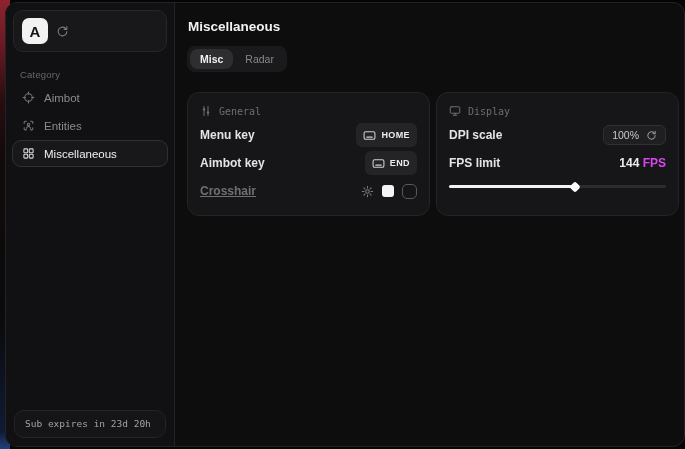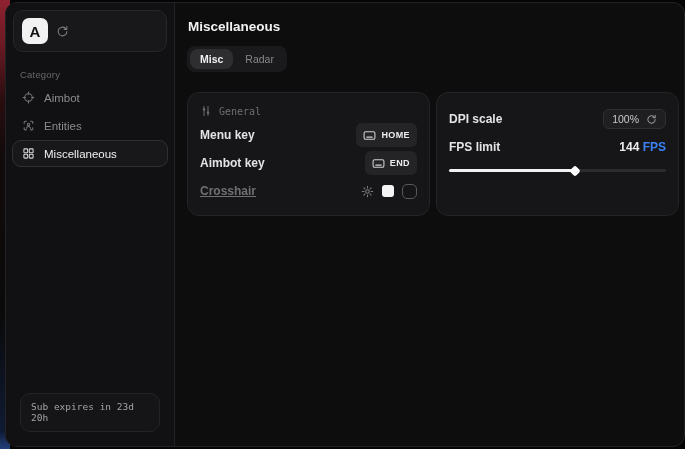--- a/index.html
+++ b/index.html
@@ -27,21 +27,21 @@
 
   .nav { display:flex; flex-direction:column; padding:0 6px; }
   .nav-item { display:flex; align-items:center; gap:9px; height:27px; padding:0 9px;
     color:#8b8b8f; font-size:11.5px; border:1px solid transparent; border-radius:9px;
     margin-bottom:1px; cursor:pointer; }
   .nav-item .ni-ico { display:flex; color:#77777b; }
   .nav-item.active { color:#f0f0f0; background:#18181a; border-color:#303034; }
   .nav-item.active .ni-ico { color:#d8d8da; }
 
   .side-spacer { flex:1; }
-  .sub-box { margin:14px; padding:7px 10px 8px; background:#151517; border:1px solid #242427;
+  .sub-box { margin:8px; padding:7px 10px 8px; background:#151517; border:1px solid #242427;
     border-radius:10px; }
   .sub-line1 { font-family:"DejaVu Sans Mono", monospace; font-size:9.5px; color:#a3a3a7; }
   .sub-line2 { font-size:9px; color:#737377; margin-top:3px; letter-spacing:.2px; }
 
   
   .main { flex:1; padding:16px 10px 0 12px; position:relative; }
   .page-title { color:#f2f2f2; font-size:13.5px; font-weight:bold; margin-left:1px; }
   .tabs { display:inline-flex; background:#1a1a1c; border-radius:8px; padding:3px; margin-top:12px; gap:2px; }
   .tab { font-size:10.5px; color:#88888c; padding:4px 10px; border-radius:8px; cursor:pointer; }
   .tab.active { background:#2e2e31; color:#f0f0f0; font-weight:bold; }
@@ -67,21 +67,21 @@
   .swatch { width:12px; height:12px; border-radius:3px; background:#f4f4f4; cursor:pointer; }
   .checkbox { width:15px; height:15px; border:1.5px solid #58585c; border-radius:5px;
     background:transparent; cursor:pointer; }
 
   .select-pill { display:inline-flex; align-items:center; gap:7px; background:#1f1f22;
     border:1px solid #303034; border-radius:6px; height:20px; padding:0 8px;
     color:#c9c9cc; font-size:10.5px; cursor:pointer; }
   .select-pill .sp-ico { display:flex; color:#9a9a9e; }
 
   .fps-value { font-size:12px; font-weight:bold; color:#ececee; }
-  .fps-unit { color:#3b82f6; font-weight:bold; }
+  .fps-unit { color:#d946ef; font-weight:bold; }
 
   .slider { position:relative; height:14px; margin-top:4px; cursor:pointer; }
   .slider-track { position:absolute; top:6px; left:0; right:0; height:3px; border-radius:2px; background:#2c2c2f; }
   .slider-fill { position:absolute; top:6px; left:0; height:3px; border-radius:2px; background:#f2f2f2; }
   .slider-thumb { position:absolute; top:3.5px; width:8px; height:8px; background:#ffffff;
     transform:translateX(-4px) rotate(45deg); border-radius:2px; }
 
   svg { display:block; }
 </style>
 </head>
@@ -203,20 +203,29 @@
                 <path d="M12 2.5v3M12 18.5v3M2.5 12h3M18.5 12h3M5.3 5.3l2.1 2.1M16.6 16.6l2.1 2.1M18.7 5.3l-2.1 2.1M7.4 16.6l-2.1 2.1"></path>
               </svg>
             </span>
             <span class="swatch" style="background: rgb(244, 244, 244);"></span>
             <span class="checkbox"></span>
           </span>
         </div>
       </div>
 
       <div class="card">
+        <div class="card-head">
+          <span class="ch-ico">
+            <svg width="12" height="12" viewBox="0 0 24 24" fill="none" stroke="currentColor" stroke-width="2" stroke-linecap="round" stroke-linejoin="round">
+              <rect x="2.5" y="3.5" width="19" height="13" rx="2"></rect>
+                <path d="M8.5 20.5h7M12 16.5v4"></path>
+            </svg>
+          </span>
+          <span>Display</span>
+        </div>
 
         <div class="row">
           <span class="row-label">DPI scale</span>
           <span class="select-pill">
             <span>100%</span>
             <span class="sp-ico">
               <svg width="11" height="11" viewBox="0 0 24 24" fill="none" stroke="currentColor" stroke-width="2.2" stroke-linecap="round" stroke-linejoin="round">
                 <path d="M20 12a8 8 0 1 1-2.34-5.66"></path>
                   <path d="M20 3v5h-5"></path>
               </svg>

